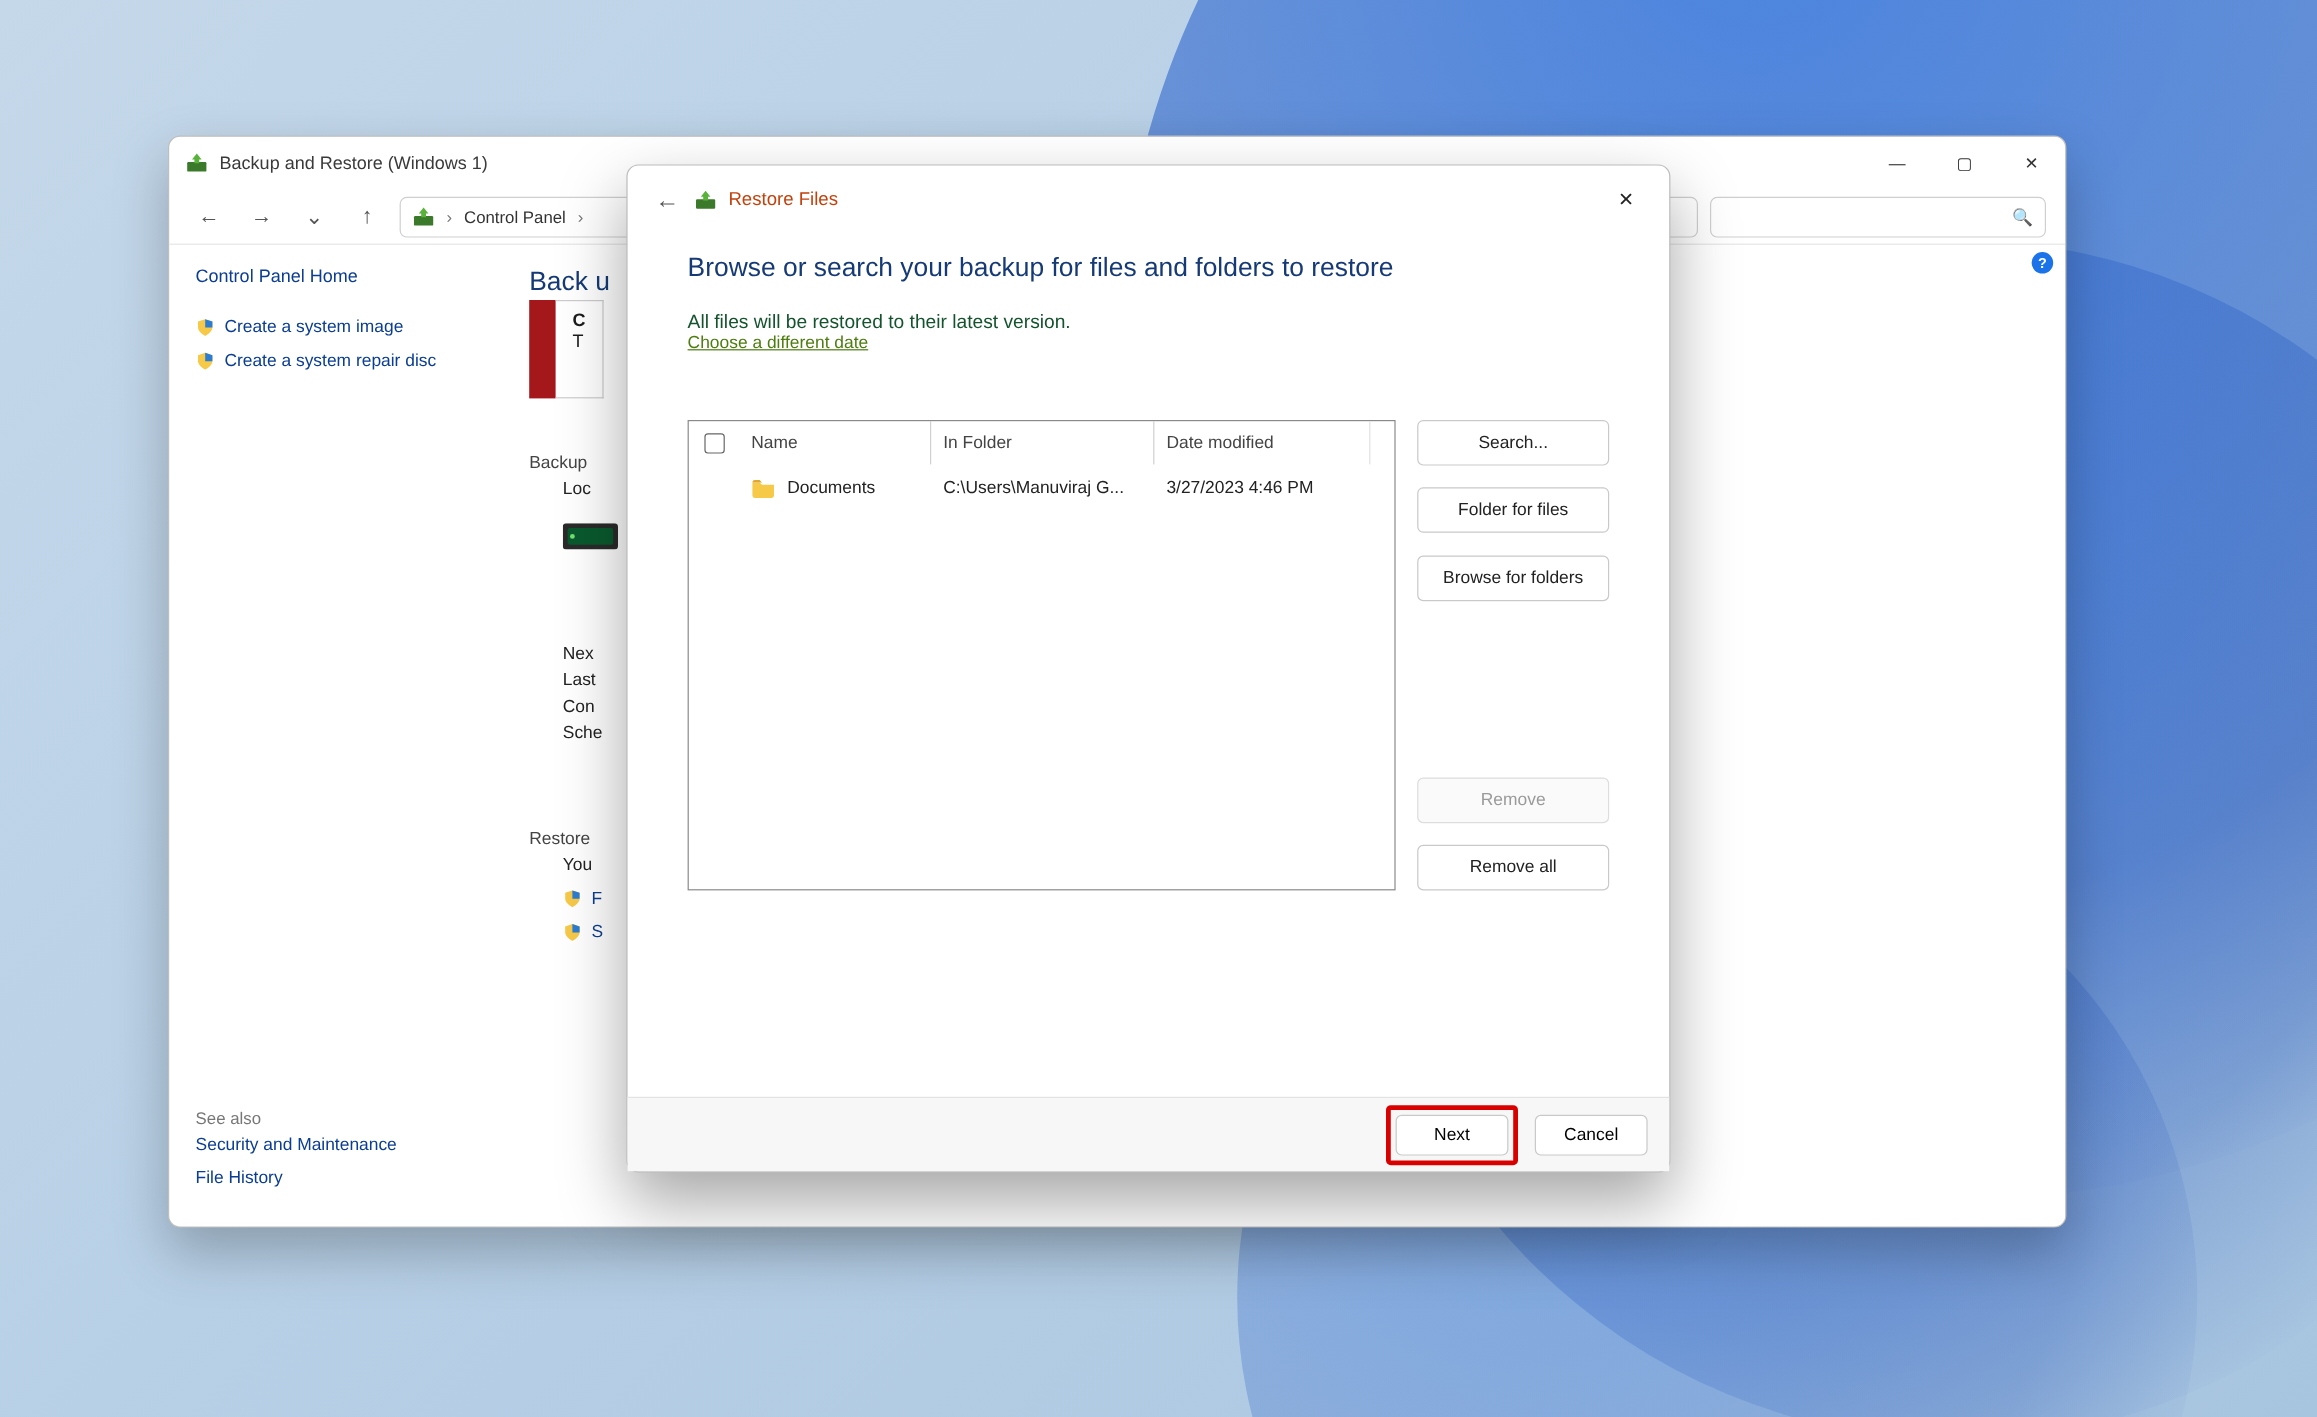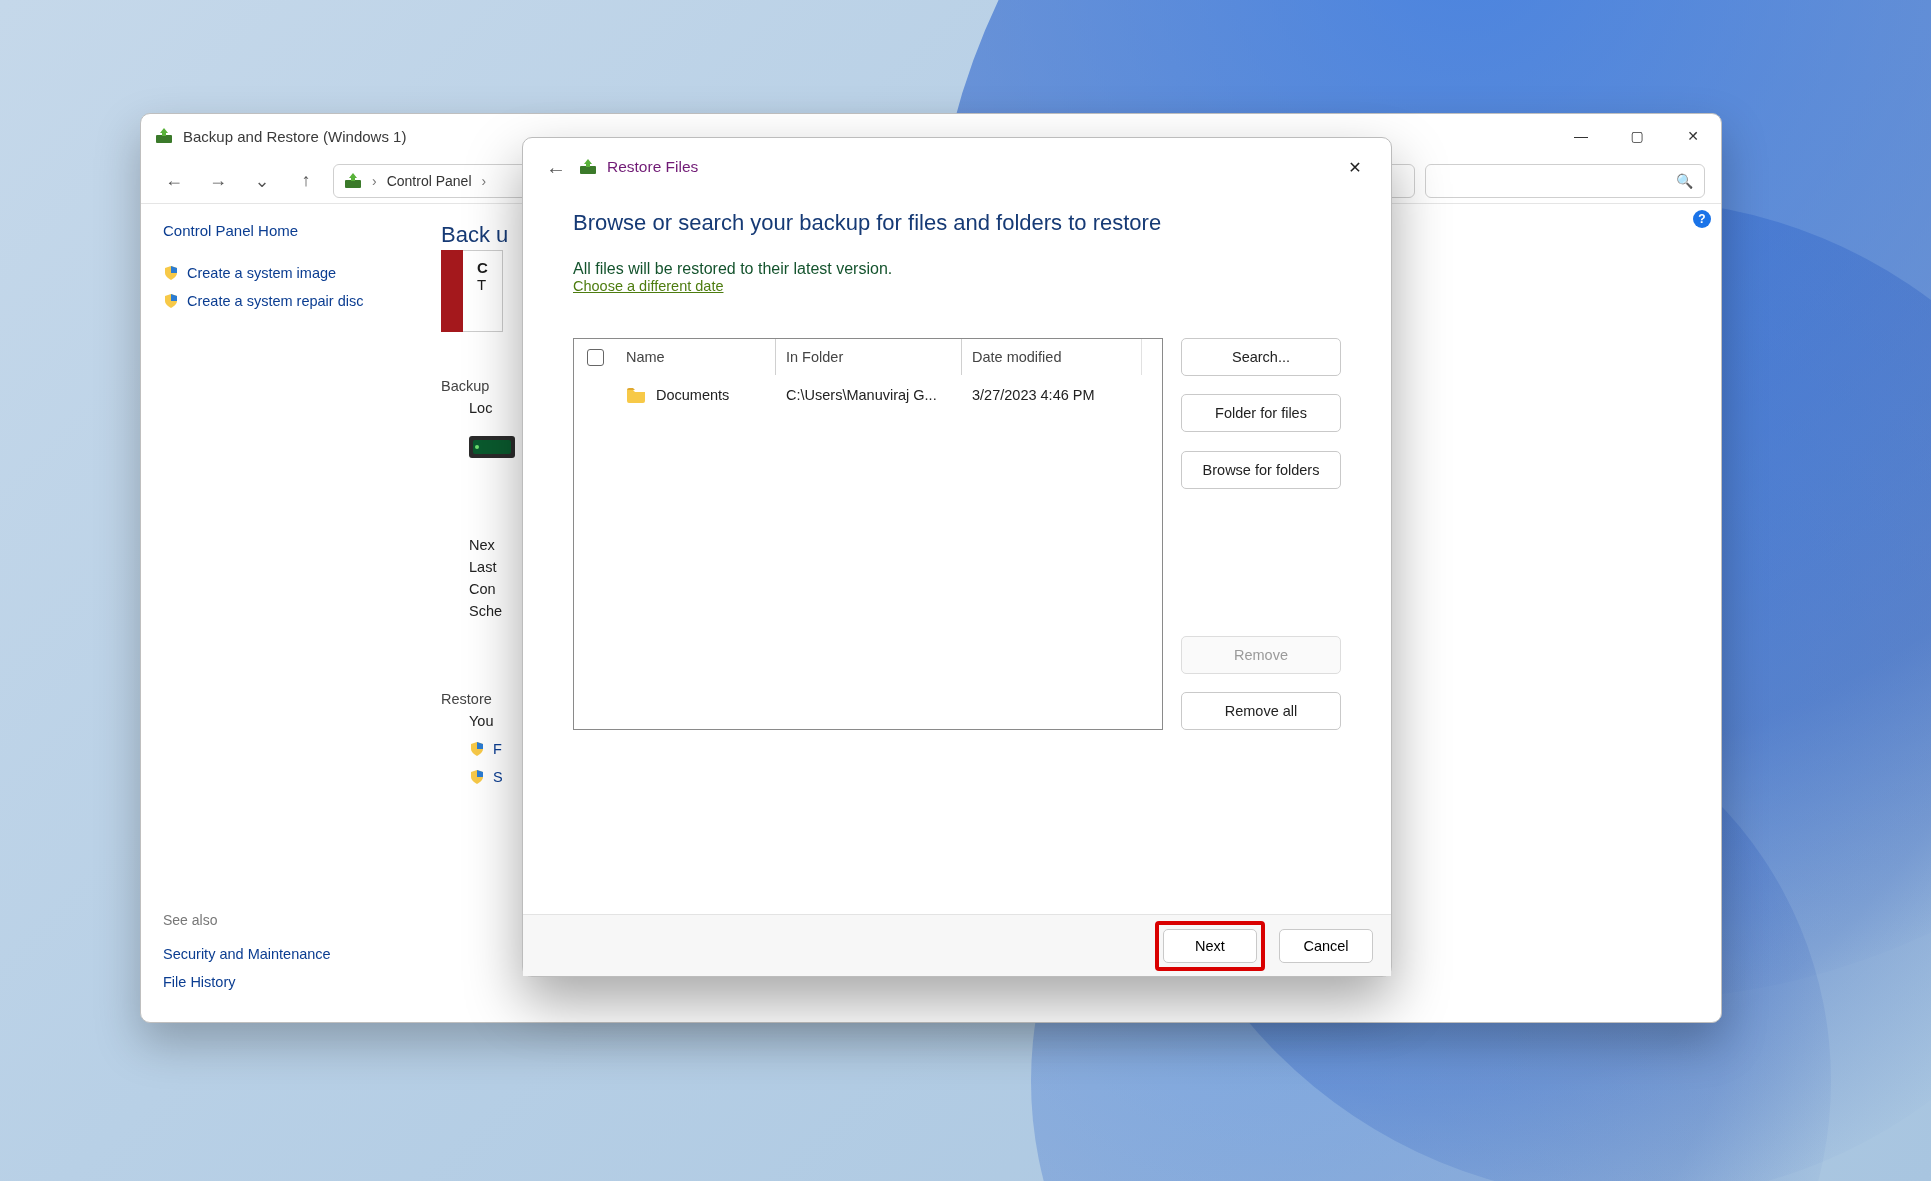--- a/index.html
+++ b/index.html
@@ -137,21 +137,21 @@
     color: #163a75;
     font-size: 22px;
   }
   .cp-chunk { margin: 6px 0; color: #222; font-size: 14.5px; }
   .cp-label { color: #444; }
   .seealso-block {
     position: absolute;
     left: 22px; bottom: 26px;
     width: 250px;
   }
-  .seealso-title { color: #777; font-size: 14px; margin-bottom: 12px; }
+  .seealso-title { color: #777; font-size: 14px; margin-bottom: 0; }
   .seealso-link { color: #0b3d91; font-size: 14.5px; padding: 6px 0; cursor: pointer; }
 
   
   .cbox {
     position: absolute;
     left: 0; top: 46px;
     height: 82px;
     display: flex; align-items: stretch;
   }
   .cbox .redbar { width: 22px; background: #a4181c; }
@@ -176,21 +176,21 @@
   .dlg-title {
     height: 58px;
     display: flex; align-items: center;
     padding: 0 16px;
   }
   .dlg-back {
     width: 34px; height: 34px; border: none; background: transparent;
     border-radius: 4px; font-size: 20px; color: #555;
     display: flex; align-items: center; justify-content: center;
   }
-  .dlg-title .caption { display: flex; align-items: center; gap: 10px; margin-left: 6px; font-size: 15.5px; color: #701a75; }
+  .dlg-title .caption { display: flex; align-items: center; gap: 10px; margin-left: 6px; font-size: 15.5px; color: #c2410c; }
   .dlg-close {
     margin-left: auto;
     width: 40px; height: 40px; border: none; background: transparent;
     font-size: 16px; color: #222; border-radius: 4px;
   }
 
   .dlg-body {
     flex: 1;
     padding: 6px 50px 0 50px;
     overflow: hidden;
@@ -199,21 +199,21 @@
     font-size: 22px;
     font-weight: 400;
     color: #163a75;
     margin: 8px 0 24px 0;
   }
   .dlg-p { color: #14532d; font-size: 16px; }
   .dlg-link { color: #4d7c0f; text-decoration: underline; cursor: pointer; font-size: 14.5px; }
 
   .dlg-row {
     display: flex; gap: 18px;
-    margin-top: 44px;
+    margin-top: 56px;
   }
   .filelist {
     flex: 1;
     height: 392px;
     border: 1px solid #8a8a8a;
     display: flex; flex-direction: column;
     font-size: 14.5px;
   }
   .flhead {
     display: flex; align-items: center;

